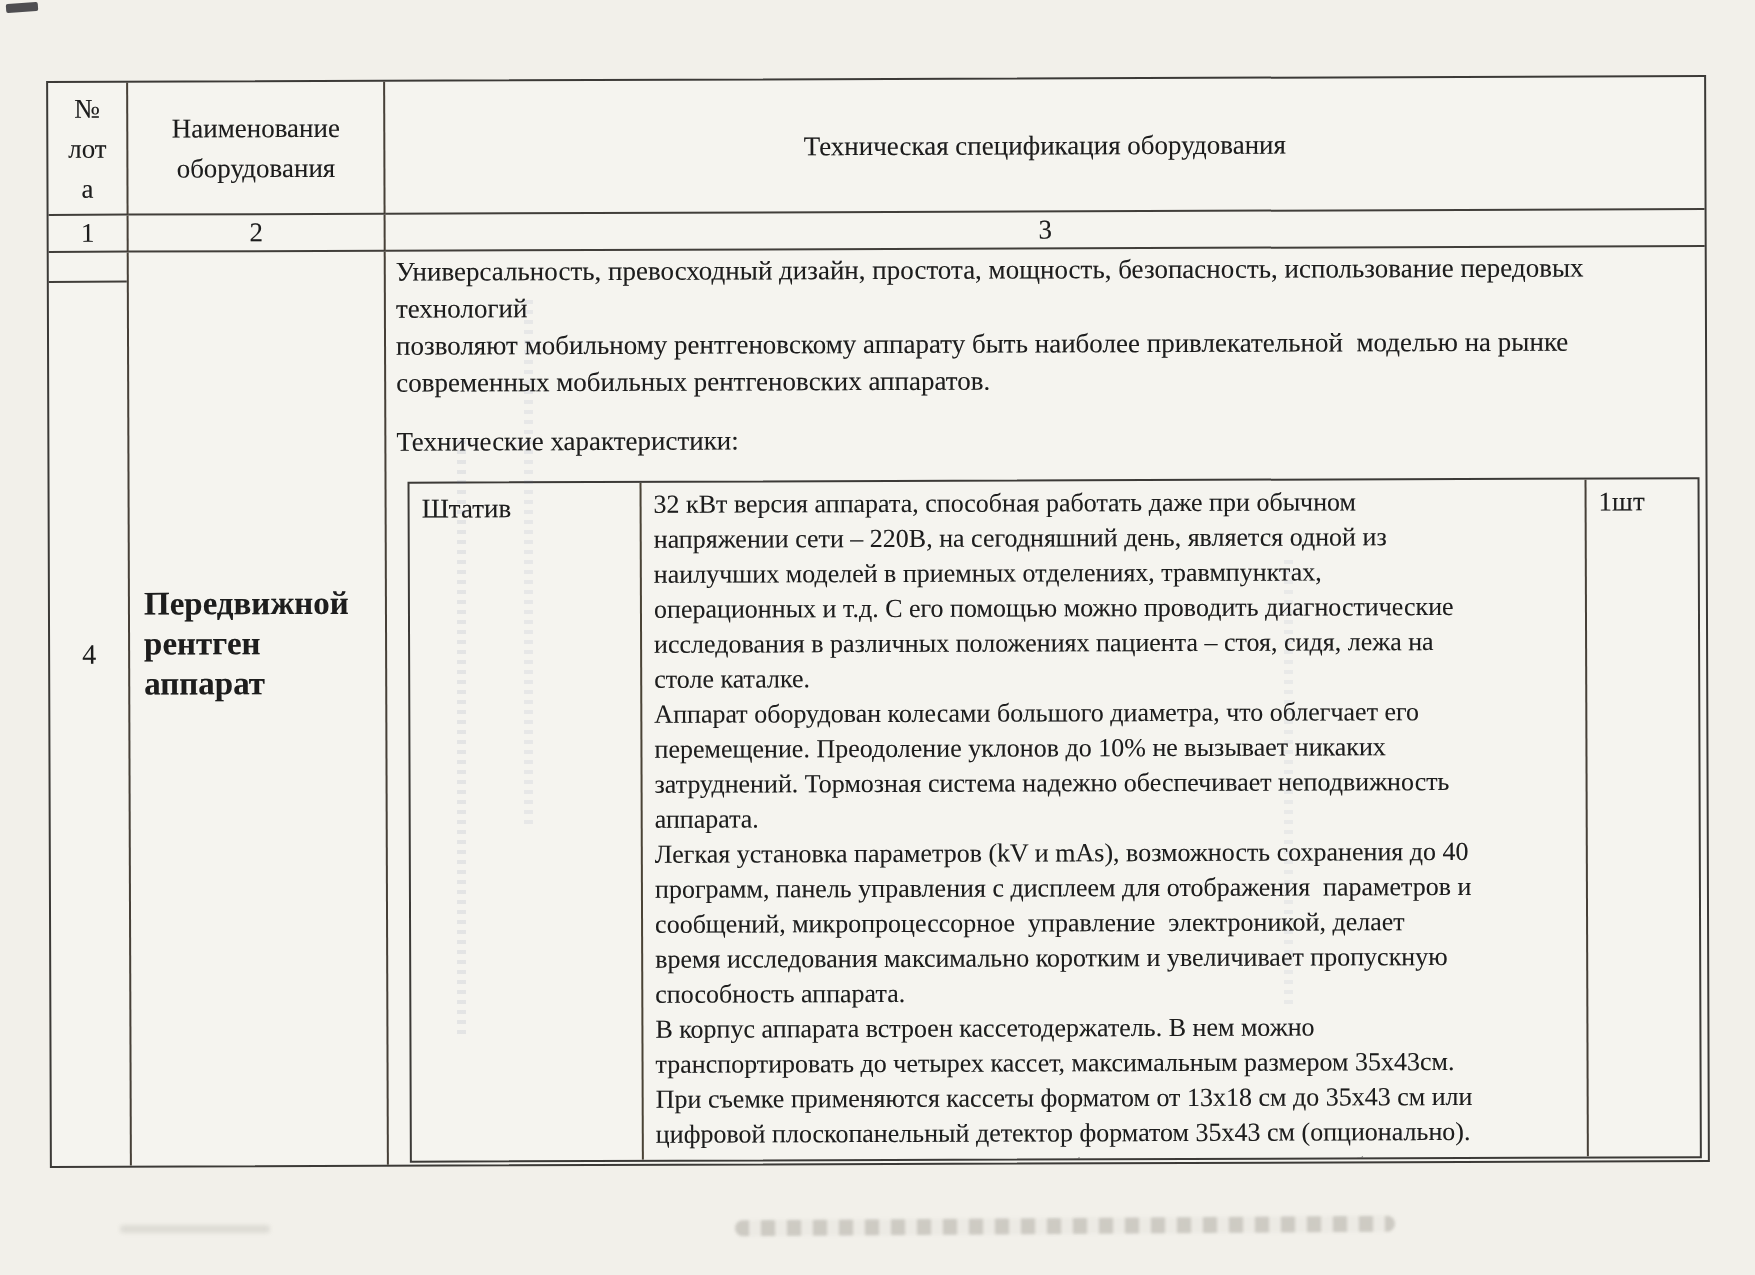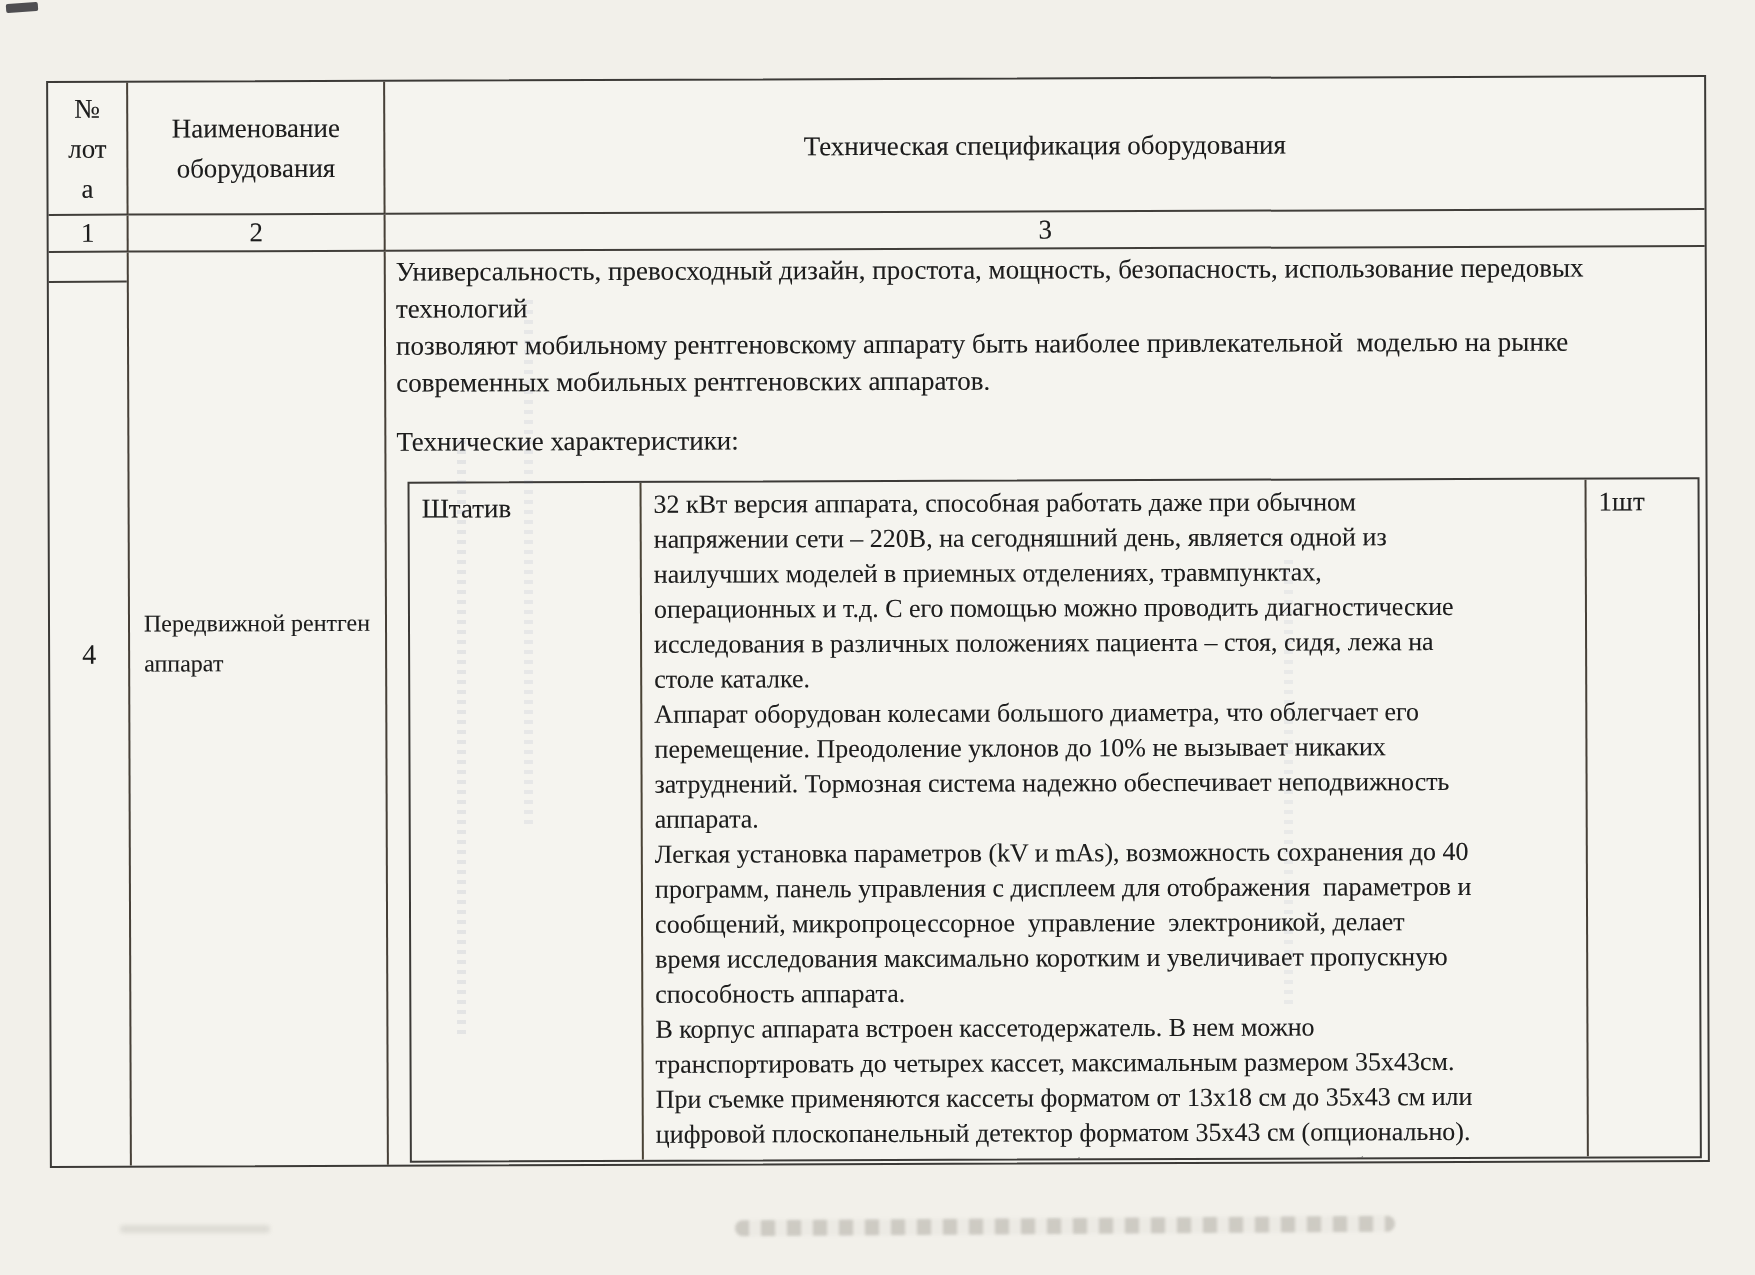--- a/index.html
+++ b/index.html
@@ -44,21 +44,21 @@
   
   .lot-col { display:flex; flex-direction:column; }
   .lot-sub { height:28px; border-bottom:2px solid #413e3a; }
   .lot-val {
     flex:1; display:flex; align-items:center; justify-content:center;
     font-size:28px;
   }
   .lot-val > span { transform:translateY(-70px); display:block; }
 
   .name-col { display:flex; align-items:center; padding:0 12px 0 14px; }
-  .name-col > div { transform:translateY(-66px); font-size:24px; line-height:40px; }
+  .name-col > div { transform:translateY(-66px); font-size:33px; line-height:40px;font-weight:bold; }
 
   
   .spec-col { padding:2px 12px 0 10px; overflow:hidden; }
   .intro { white-space:pre-wrap; font-size:27px; line-height:37px; }
   .sp1 { height:22px; }
   .tech-heading { font-size:27px; line-height:37px; }
   .sp2 { height:21px; }
 
   
   .inner-table {

